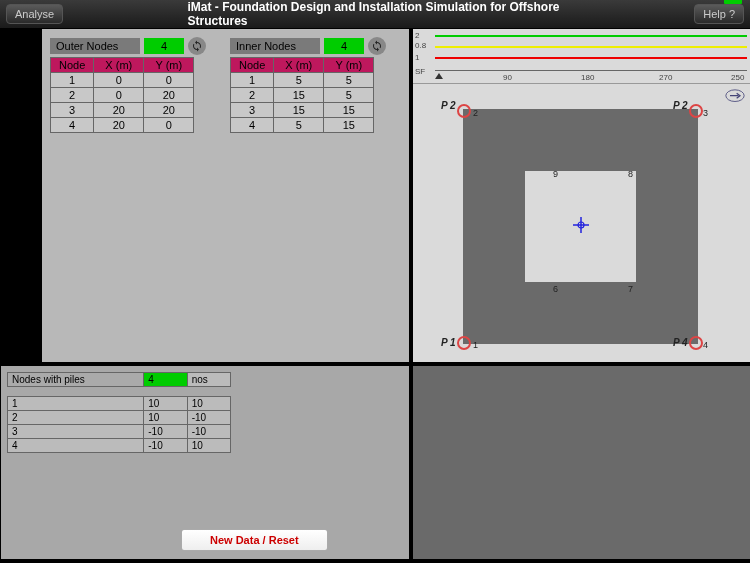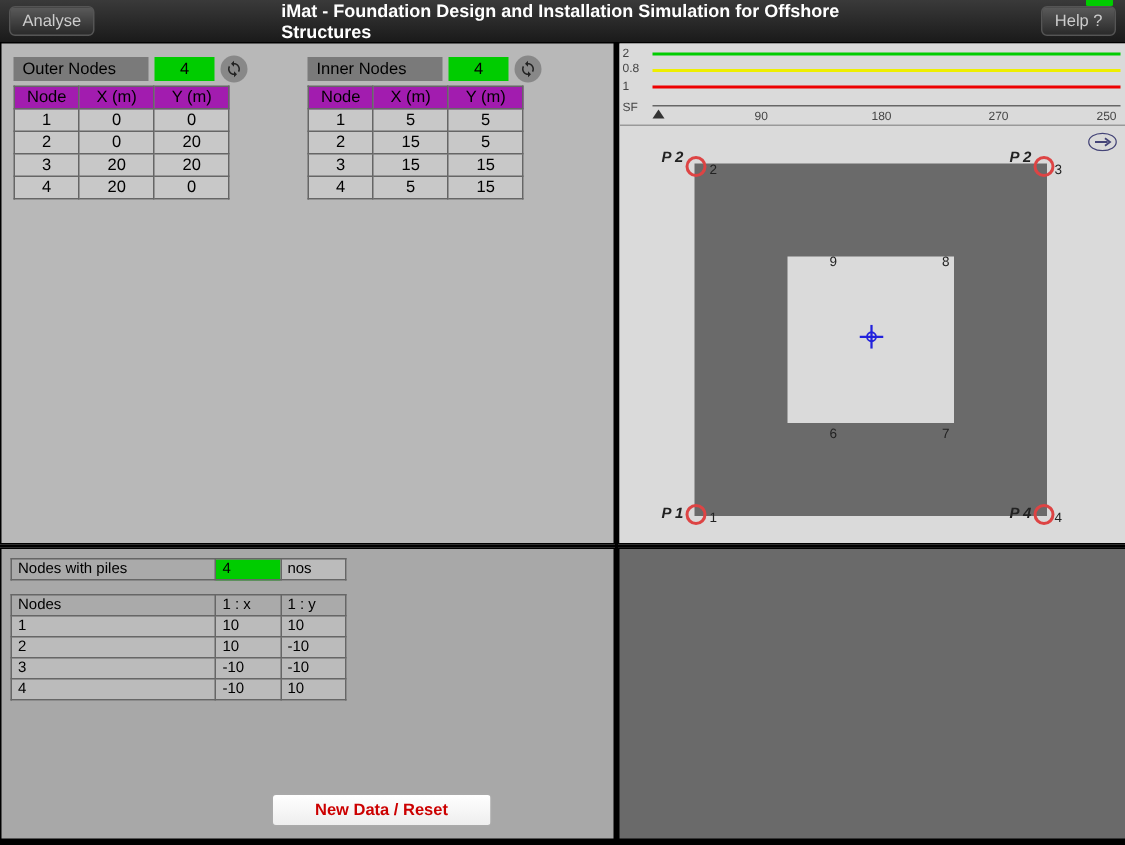--- a/index.html
+++ b/index.html
@@ -8,32 +8,32 @@
   .topbar { height: 28px; background: linear-gradient(#3a3a3a, #1a1a1a); display: flex; align-items: center; padding: 0 6px; position: relative; }
   .topbar-title { color: #fff; font-size: 12px; font-weight: bold; position: absolute; left: 50%; transform: translateX(-50%); }
   .btn { background: linear-gradient(#5a5a5a, #2a2a2a); color: #ccc; border: 1px solid #555; border-radius: 4px; padding: 3px 8px; font-size: 11px; cursor: pointer; }
   .btn-right { margin-left: auto; }
   .status-ind { width: 18px; height: 6px; background: #0c0; position: absolute; right: 8px; top: -2px; border-radius: 1px; }
   
   .main { display: grid; grid-template-columns: 410px 340px; grid-template-rows: 335px 195px; gap: 2px; background: #000; height: 535px; }
   
   .panel { background: #b8b8b8; border: 1px solid #000; }
   
-  .top-left { padding: 8px; display: flex; gap: 40px; }
+  .top-left { padding: 8px; display: flex; gap: 24px; margin-left: 41px; }
   
   .node-section { }
   .node-header { display: flex; align-items: center; gap: 4px; margin-bottom: 2px; }
   .node-header-label { background: #7a7a7a; color: #000; font-size: 11px; padding: 2px 6px; width: 90px; }
   .node-count { background: #0c0; color: #000; font-size: 11px; padding: 2px 4px; width: 40px; text-align: center; }
   .refresh-icon { width: 18px; height: 18px; background: #888; border-radius: 50%; display: flex; align-items: center; justify-content: center; cursor: pointer; }
   .refresh-icon svg { width: 12px; height: 12px; }
   
   table.nodes { border-collapse: collapse; font-size: 11px; }
   table.nodes th, table.nodes td { border: 1px solid #666; padding: 1px 8px; text-align: center; background: #c8c8c8; }
-  table.nodes th { background: #a21caf; color: #000; font-weight: normal; }
+  table.nodes th { background: #be185d; color: #000; font-weight: normal; }
   table.nodes td:first-child { width: 30px; }
   table.nodes td { width: 50px; }
   
   .top-right { position: relative; }
   .chart-area { height: 55px; background: #dadada; position: relative; border-bottom: 1px solid #999; }
   .chart-line { position: absolute; left: 22px; right: 4px; height: 2px; }
   .y-label { position: absolute; left: 2px; font-size: 8px; color: #444; }
   .x-label { position: absolute; bottom: 1px; font-size: 8px; color: #444; }
   .x-axis { position: absolute; left: 22px; right: 4px; bottom: 12px; height: 1px; background: #666; }
   .chart-marker { position: absolute; bottom: 4px; left: 22px; width: 0; height: 0; border-left: 4px solid transparent; border-right: 4px solid transparent; border-bottom: 6px solid #333; }
@@ -212,25 +212,20 @@
       <tbody>
           <tr class="piles-header-row">
         <td class="hdr" style="width:110px">Nodes with piles</td>
         <td>4</td>
         <td>nos</td>
       </tr>
       <tr>
             <td colspan="3" style="height:10px;border:none;background:transparent"></td>
           </tr>
       <tr>
-        <td class="hdr">Nodes</td>
-        <td class="hdr">1 : x</td>
-        <td class="hdr">1 : y</td>
-      </tr>
-      <tr>
             <td class="val">1</td>
             <td class="val">10</td>
             <td class="val">10</td>
           </tr>
       <tr>
             <td class="val">2</td>
             <td class="val">10</td>
             <td class="val">-10</td>
           </tr>
       <tr>

